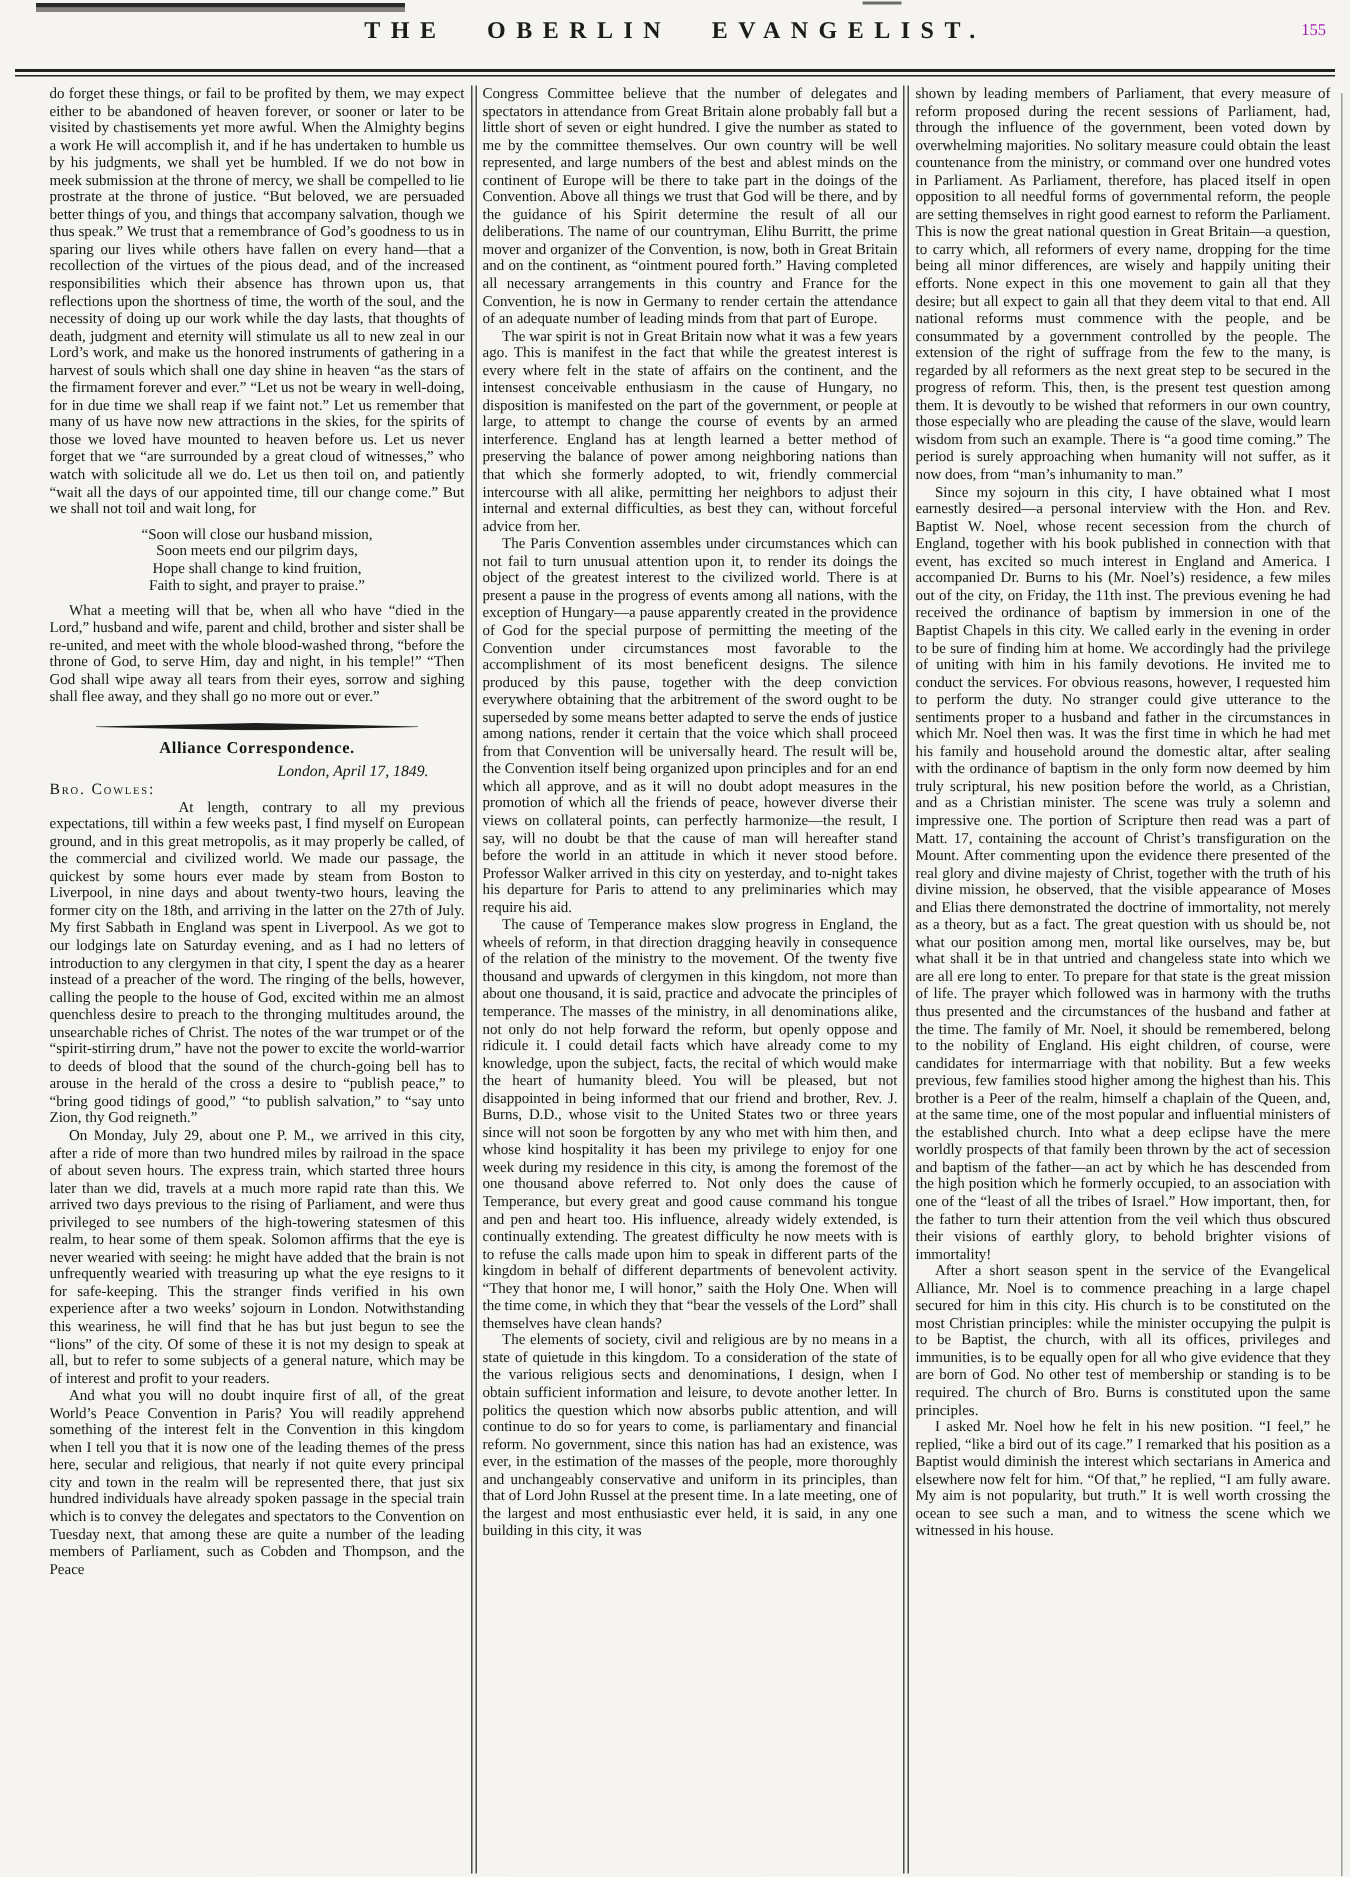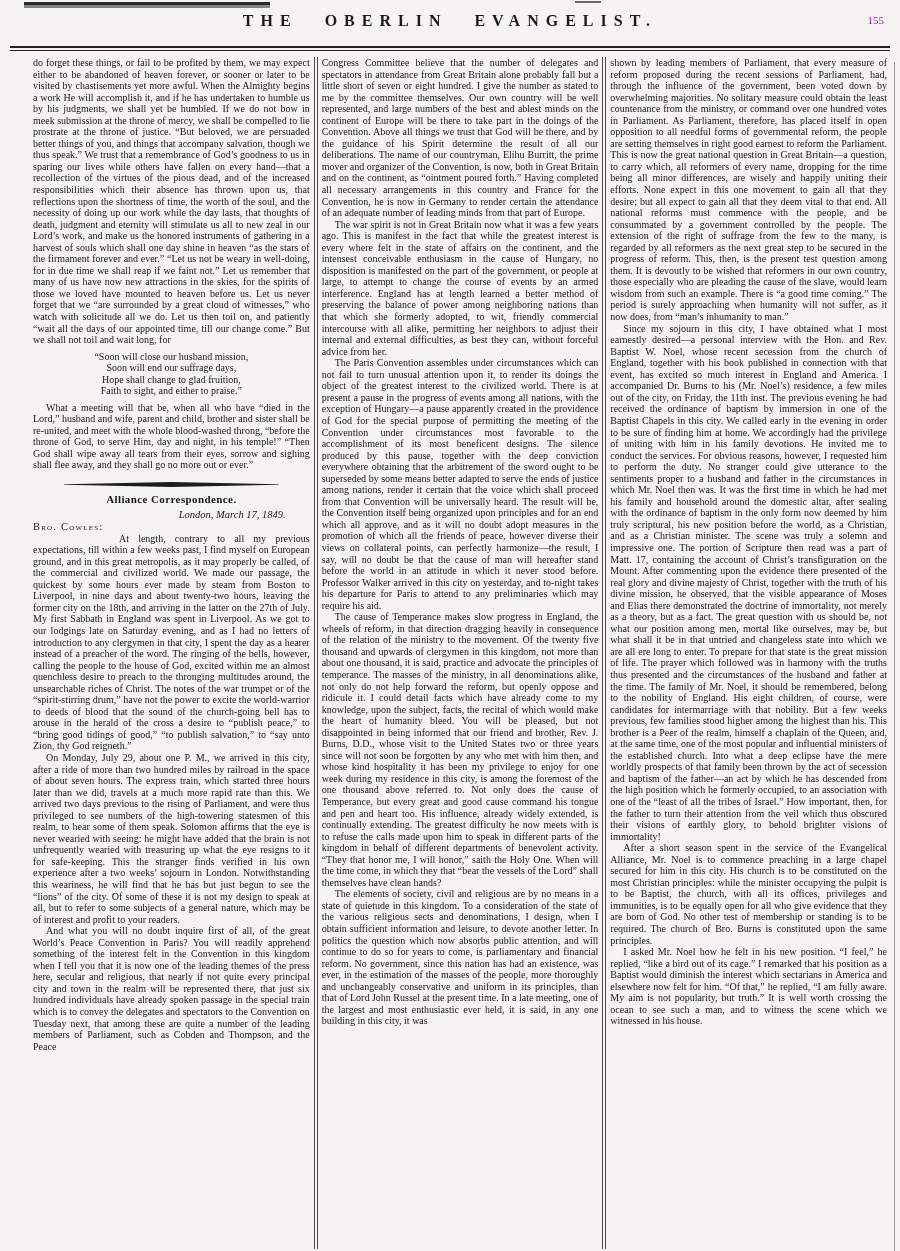--- a/index.html
+++ b/index.html
@@ -65,28 +65,28 @@
   </div>
   <div class="page-number">155</div>
   <div class="head-rule"></div>
 
   <div class="columns">
 
     <div class="col">
       <p class="noindent">do forget these things, or fail to be profited by them, we may expect either to be abandoned of heaven forever, or sooner or later to be visited by chastisements yet more awful. When the Almighty begins a work He will accomplish it, and if he has undertaken to humble us by his judgments, we shall yet be humbled. If we do not bow in meek submission at the throne of mercy, we shall be compelled to lie prostrate at the throne of justice. “But beloved, we are persuaded better things of you, and things that accompany salvation, though we thus speak.” We trust that a remembrance of God’s goodness to us in sparing our lives while others have fallen on every hand—that a recollection of the virtues of the pious dead, and of the increased responsibilities which their absence has thrown upon us, that reflections upon the shortness of time, the worth of the soul, and the necessity of doing up our work while the day lasts, that thoughts of death, judgment and eternity will stimulate us all to new zeal in our Lord’s work, and make us the honored instruments of gathering in a harvest of souls which shall one day shine in heaven “as the stars of the firmament forever and ever.” “Let us not be weary in well-doing, for in due time we shall reap if we faint not.” Let us remember that many of us have now new attractions in the skies, for the spirits of those we loved have mounted to heaven before us. Let us never forget that we “are surrounded by a great cloud of witnesses,” who watch with solicitude all we do. Let us then toil on, and patiently “wait all the days of our appointed time, till our change come.” But we shall not toil and wait long, for</p>
       <div class="poem">
         <div>“Soon will close our husband mission,</div>
-        <div>Soon will end our suffrage days,</div>
-        <div>Hope shall change to glad fruition,</div>
-        <div>Faith to sight, and either to praise.”</div>
+        <div>Soon meets end our pilgrim days,</div>
+        <div>Hope shall change to kind fruition,</div>
+        <div>Faith to sight, and prayer to praise.”</div>
       </div>
       <p>What a meeting will that be, when all who have “died in the Lord,” husband and wife, parent and child, brother and sister shall be re-united, and meet with the whole blood-washed throng, “before the throne of God, to serve Him, day and night, in his temple!” “Then God shall wipe away all tears from their eyes, sorrow and sighing shall flee away, and they shall go no more out or ever.”</p>
       <div class="swelled-rule"></div>
       <p class="article-heading">Alliance Correspondence.</p>
-      <p class="dateline">London, March 17, 1849.</p>
+      <p class="dateline">London, April 17, 1849.</p>
       <p class="salutation">Bro. Cowles:</p>
       <p class="opener">At length, contrary to all my previous expectations, till within a few weeks past, I find myself on European ground, and in this great metropolis, as it may properly be called, of the commercial and civilized world. We made our passage, the quickest by some hours ever made by steam from Boston to Liverpool, in nine days and about twenty-two hours, leaving the former city on the 18th, and arriving in the latter on the 27th of July. My first Sabbath in England was spent in Liverpool. As we got to our lodgings late on Saturday evening, and as I had no letters of introduction to any clergymen in that city, I spent the day as a hearer instead of a preacher of the word. The ringing of the bells, however, calling the people to the house of God, excited within me an almost quenchless desire to preach to the thronging multitudes around, the unsearchable riches of Christ. The notes of the war trumpet or of the “spirit-stirring drum,” have not the power to excite the world-warrior to deeds of blood that the sound of the church-going bell has to arouse in the herald of the cross a desire to “publish peace,” to “bring good tidings of good,” “to publish salvation,” to “say unto Zion, thy God reigneth.”</p>
       <p>On Monday, July 29, about one P. M., we arrived in this city, after a ride of more than two hundred miles by railroad in the space of about seven hours. The express train, which started three hours later than we did, travels at a much more rapid rate than this. We arrived two days previous to the rising of Parliament, and were thus privileged to see numbers of the high-towering statesmen of this realm, to hear some of them speak. Solomon affirms that the eye is never wearied with seeing: he might have added that the brain is not unfrequently wearied with treasuring up what the eye resigns to it for safe-keeping. This the stranger finds verified in his own experience after a two weeks’ sojourn in London. Notwithstanding this weariness, he will find that he has but just begun to see the “lions” of the city. Of some of these it is not my design to speak at all, but to refer to some subjects of a general nature, which may be of interest and profit to your readers.</p>
       <p>And what you will no doubt inquire first of all, of the great World’s Peace Convention in Paris? You will readily apprehend something of the interest felt in the Convention in this kingdom when I tell you that it is now one of the leading themes of the press here, secular and religious, that nearly if not quite every principal city and town in the realm will be represented there, that just six hundred individuals have already spoken passage in the special train which is to convey the delegates and spectators to the Convention on Tuesday next, that among these are quite a number of the leading members of Parliament, such as Cobden and Thompson, and the Peace</p>
     </div>
 
     <div class="col-rule"></div>
 
     <div class="col">
       <p class="noindent">Congress Committee believe that the number of delegates and spectators in attendance from Great Britain alone probably fall but a little short of seven or eight hundred. I give the number as stated to me by the committee themselves. Our own country will be well represented, and large numbers of the best and ablest minds on the continent of Europe will be there to take part in the doings of the Convention. Above all things we trust that God will be there, and by the guidance of his Spirit determine the result of all our deliberations. The name of our countryman, Elihu Burritt, the prime mover and organizer of the Convention, is now, both in Great Britain and on the continent, as “ointment poured forth.” Having completed all necessary arrangements in this country and France for the Convention, he is now in Germany to render certain the attendance of an adequate number of leading minds from that part of Europe.</p>

